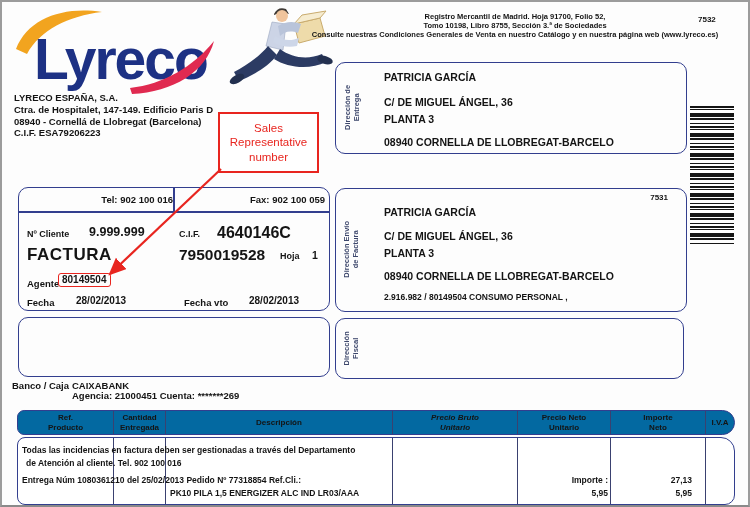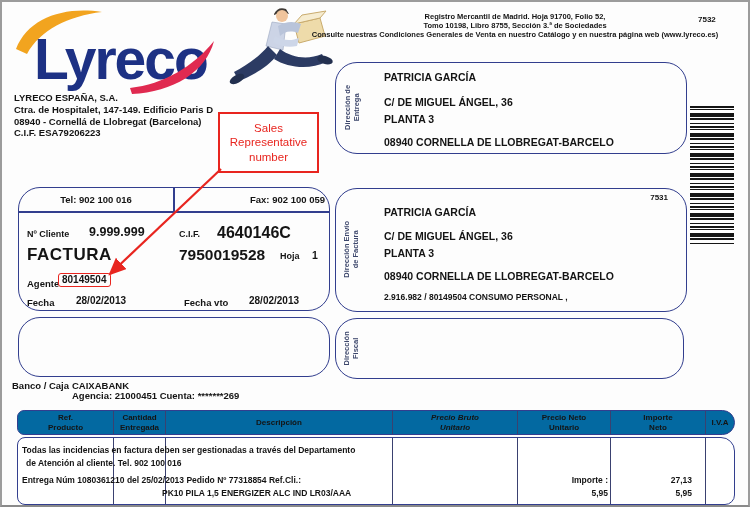--- a/index.html
+++ b/index.html
@@ -2,21 +2,21 @@
 <html><head>
 <meta charset="utf-8">
 <style>
   html,body{margin:0;padding:0;background:#e8e8e8;}
   .page{position:relative;width:750px;height:507px;background:#fdfdfd;overflow:hidden;
         font-family:"Liberation Sans",sans-serif;color:#141414;}
   .frame{position:absolute;inset:0;border:2px solid #9c9c9c;border-bottom-color:#8a8a8a;
          pointer-events:none;z-index:60;}
   .abs{position:absolute;white-space:nowrap;}
   .b{font-weight:bold;}
-  .bbox{position:absolute;border:1.6px solid #323e8e;border-radius:22px;background:transparent;}
+  .bbox{position:absolute;border:1.6px solid #323e8e;border-radius:10px;background:transparent;}
   .vlabel{position:absolute;font-size:7.5px;font-weight:bold;color:#3c466b;text-align:center;
           transform:rotate(-90deg);transform-origin:center;line-height:1.25;white-space:nowrap;width:90px;}
   
   .ann-box{position:absolute;left:218px;top:112px;width:97px;height:57px;border:2px solid #e8251f;
            display:flex;flex-direction:column;justify-content:center;align-items:center;
            color:#e8251f;font-size:11.5px;line-height:1.25;background:#fff;z-index:20;}
   .agente-val{border:1.5px solid #e8251f;border-radius:3px;padding:0px 3px 1px 3px;
               font-size:10px;font-weight:bold;}
   
   .barcode{position:absolute;left:690px;top:106px;width:44px;height:138px;
@@ -93,21 +93,21 @@
       <marker id="ah" markerWidth="9" markerHeight="8" refX="7" refY="3.5" orient="auto">
         <path d="M0 0 L8 3.5 L0 7 Z" fill="#e8251f"></path>
       </marker>
     </defs>
     <line x1="221" y1="169" x2="110" y2="274" stroke="#e8251f" stroke-width="2.2" marker-end="url(#ah)"></line>
   </svg>
 
   <div class="bbox" style="left:18px;top:187px;width:310px;height:122px;">
     <div class="telfax-v"></div>
     <div class="telfax-h"></div>
-    <div class="abs b" style="left:0;top:6px;width:154px;text-align:center;font-size:9.5px;">Tel: 902 100 016</div>
+    <div class="abs b" style="left:0;top:6px;width:154px;text-align:right;font-size:9.5px;">Tel: 902 100 016</div>
     <div class="abs b" style="left:156px;top:6px;width:150px;text-align:right;font-size:9.5px;">Fax: 902 100 059</div>
 
     <div class="abs b" style="left:8px;top:41px;font-size:9px;">Nº Cliente</div>
     <div class="abs b" style="left:70px;top:37px;font-size:12.5px;">9.999.999</div>
     <div class="abs b" style="left:160px;top:41px;font-size:9px;">C.I.F.</div>
     <div class="abs b" style="left:198px;top:36px;font-size:16px;">4640146C</div>
 
     <div class="abs b" style="left:8px;top:57px;font-size:17px;letter-spacing:0.5px;">FACTURA</div>
     <div class="abs b" style="left:160px;top:58px;font-size:15.5px;">7950019528</div>
     <div class="abs b" style="left:261px;top:63px;font-size:9px;">Hoja</div>
@@ -200,17 +200,17 @@
   <div class="vline" style="left:705px;"></div>
 
   <div class="abs note" style="left:22px;top:445px;">Todas las incidencias en factura deben ser gestionadas a través del Departamento</div>
   <div class="abs note" style="left:26px;top:458px;">de Atención al cliente. Tel. 902 100 016</div>
   <div class="abs note" style="left:22px;top:475px;">Entrega Núm 1080361210 del 25/02/2013 Pedido Nº 77318854  Ref.Cli.:</div>
   <div class="abs note cellr" style="left:520px;top:475px;width:88px;">Importe :</div>
   <div class="abs note cellr" style="left:600px;top:475px;width:92px;">27,13</div>
 
   <div class="abs note cellc" style="left:17px;top:488px;width:96px;">5.391.993</div>
   <div class="abs note cellc" style="left:113px;top:488px;width:52px;">1</div>
-  <div class="abs note" style="left:162px;top:488px;">PK10 PILA 1,5 ENERGIZER ALC IND LR03/AAA</div>
+  <div class="abs note" style="left:170px;top:488px;">PK10 PILA 1,5 ENERGIZER ALC IND LR03/AAA</div>
   <div class="abs note cellr" style="left:520px;top:488px;width:88px;">5,95</div>
   <div class="abs note cellr" style="left:600px;top:488px;width:92px;">5,95</div>
   <div class="abs note cellc" style="left:705px;top:488px;width:30px;">21,00</div>
 </div>
 
 </body></html>

